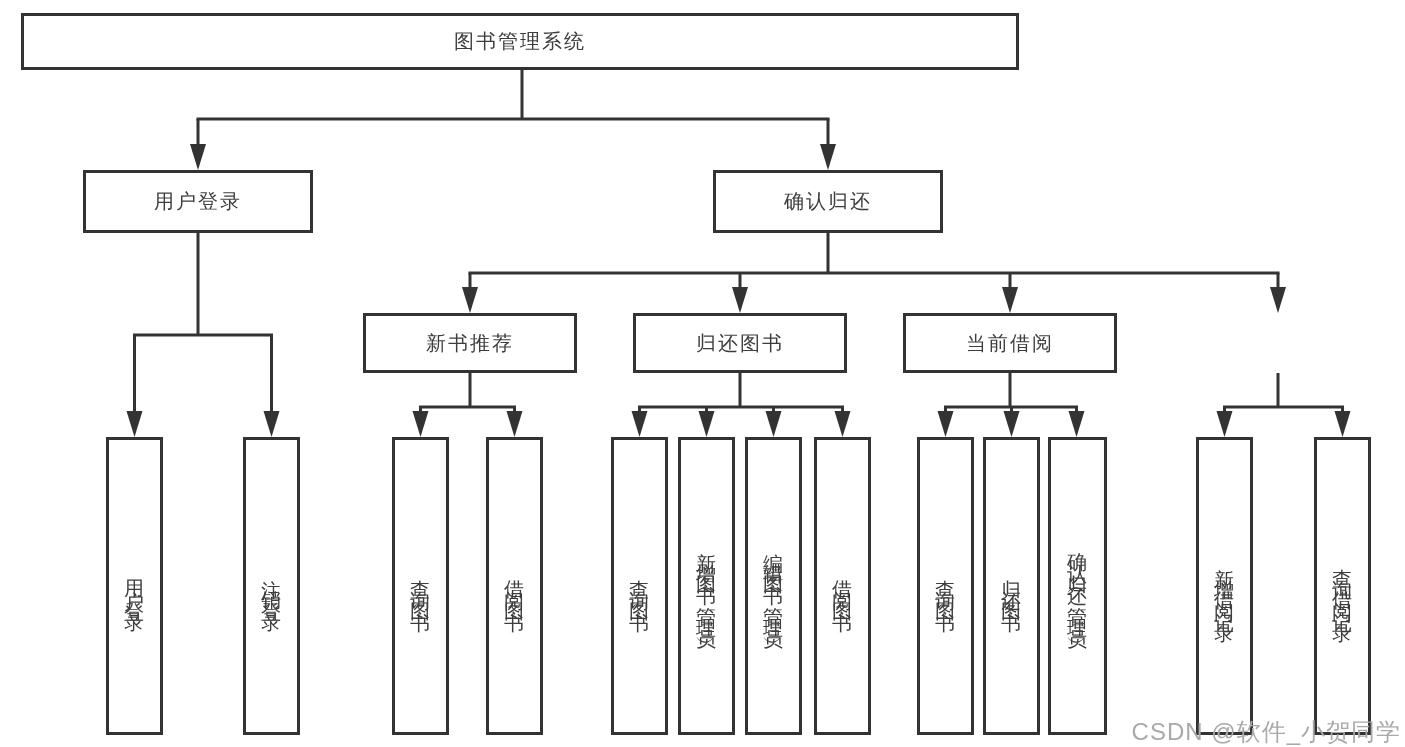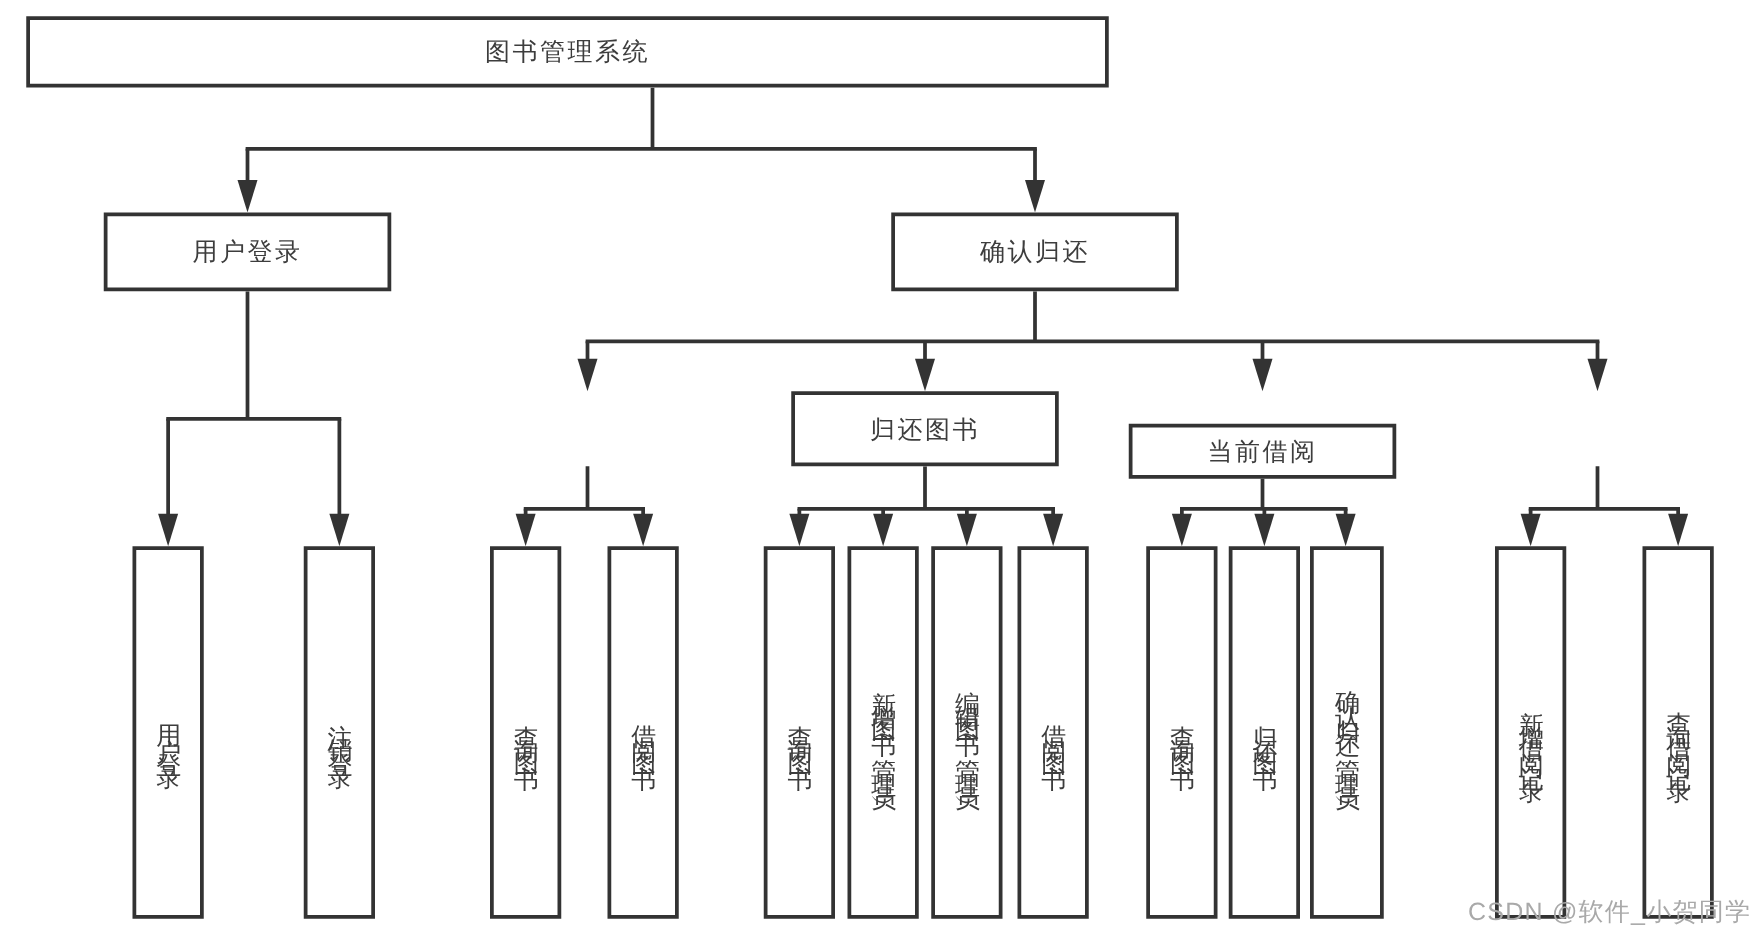--- a/index.html
+++ b/index.html
@@ -34,21 +34,21 @@
     text-orientation:mixed;
     font-size:20px;
     line-height:1;
     letter-spacing:11px;
     color:var(--text);
     white-space:nowrap;
   }
   #watermark{
     position:absolute;
     right:4px;top:716px;
-    font-size:20px;
+    font-size:24px;
     letter-spacing:1px;
     color:var(--wm);
     white-space:nowrap;
   }
 </style>
 </head>
 <body>
 
 <div id="stage">
 
@@ -121,35 +121,38 @@
     <g>
       <line class="cline" x1="1278" y1="373" x2="1278" y2="407"></line>
       <line class="cline" x1="1223" y1="407" x2="1344" y2="407"></line>
       <line class="cline" x1="1224.5" y1="407" x2="1224.5" y2="413"></line>
       <polygon class="ahead" points="1216.5,411 1232.5,411 1224.5,437"></polygon>
       <line class="cline" x1="1342.5" y1="407" x2="1342.5" y2="413"></line>
       <polygon class="ahead" points="1334.5,411 1350.5,411 1342.5,437"></polygon>
     </g>
   </svg>
 
-  <div class="box hbox" style="left:21px;top:13px;width:866px;height:57px;">
+  <div class="box hbox" style="left:21px;top:13px;width:998px;height:57px;">
     <span>图书管理系统</span>
   </div>
 
   <div class="box hbox" style="left:83px;top:170px;width:230px;height:63px;">
     <span>用户登录</span>
   </div>
   <div class="box hbox" style="left:713px;top:170px;width:230px;height:63px;">
     <span>确认归还</span>
   </div>
 
+  <div class="box hbox" style="left:363px;top:313px;width:214px;height:60px;">
+    <span>新书推荐</span>
+  </div>
   <div class="box hbox" style="left:633px;top:313px;width:214px;height:60px;">
     <span>归还图书</span>
   </div>
-  <div class="box hbox" style="left:903px;top:313px;width:214px;height:44px;margin-top:26px;">
+  <div class="box hbox" style="left:903px;top:313px;width:214px;height:60px;">
     <span>当前借阅</span>
   </div>
 
   <div class="box vbox" style="left:106px;top:437px;width:57px;height:298px;">
     <span class="vtext">用户登录</span>
   </div>
   <div class="box vbox" style="left:243px;top:437px;width:57px;height:298px;">
     <span class="vtext">注销登录</span>
   </div>
 

